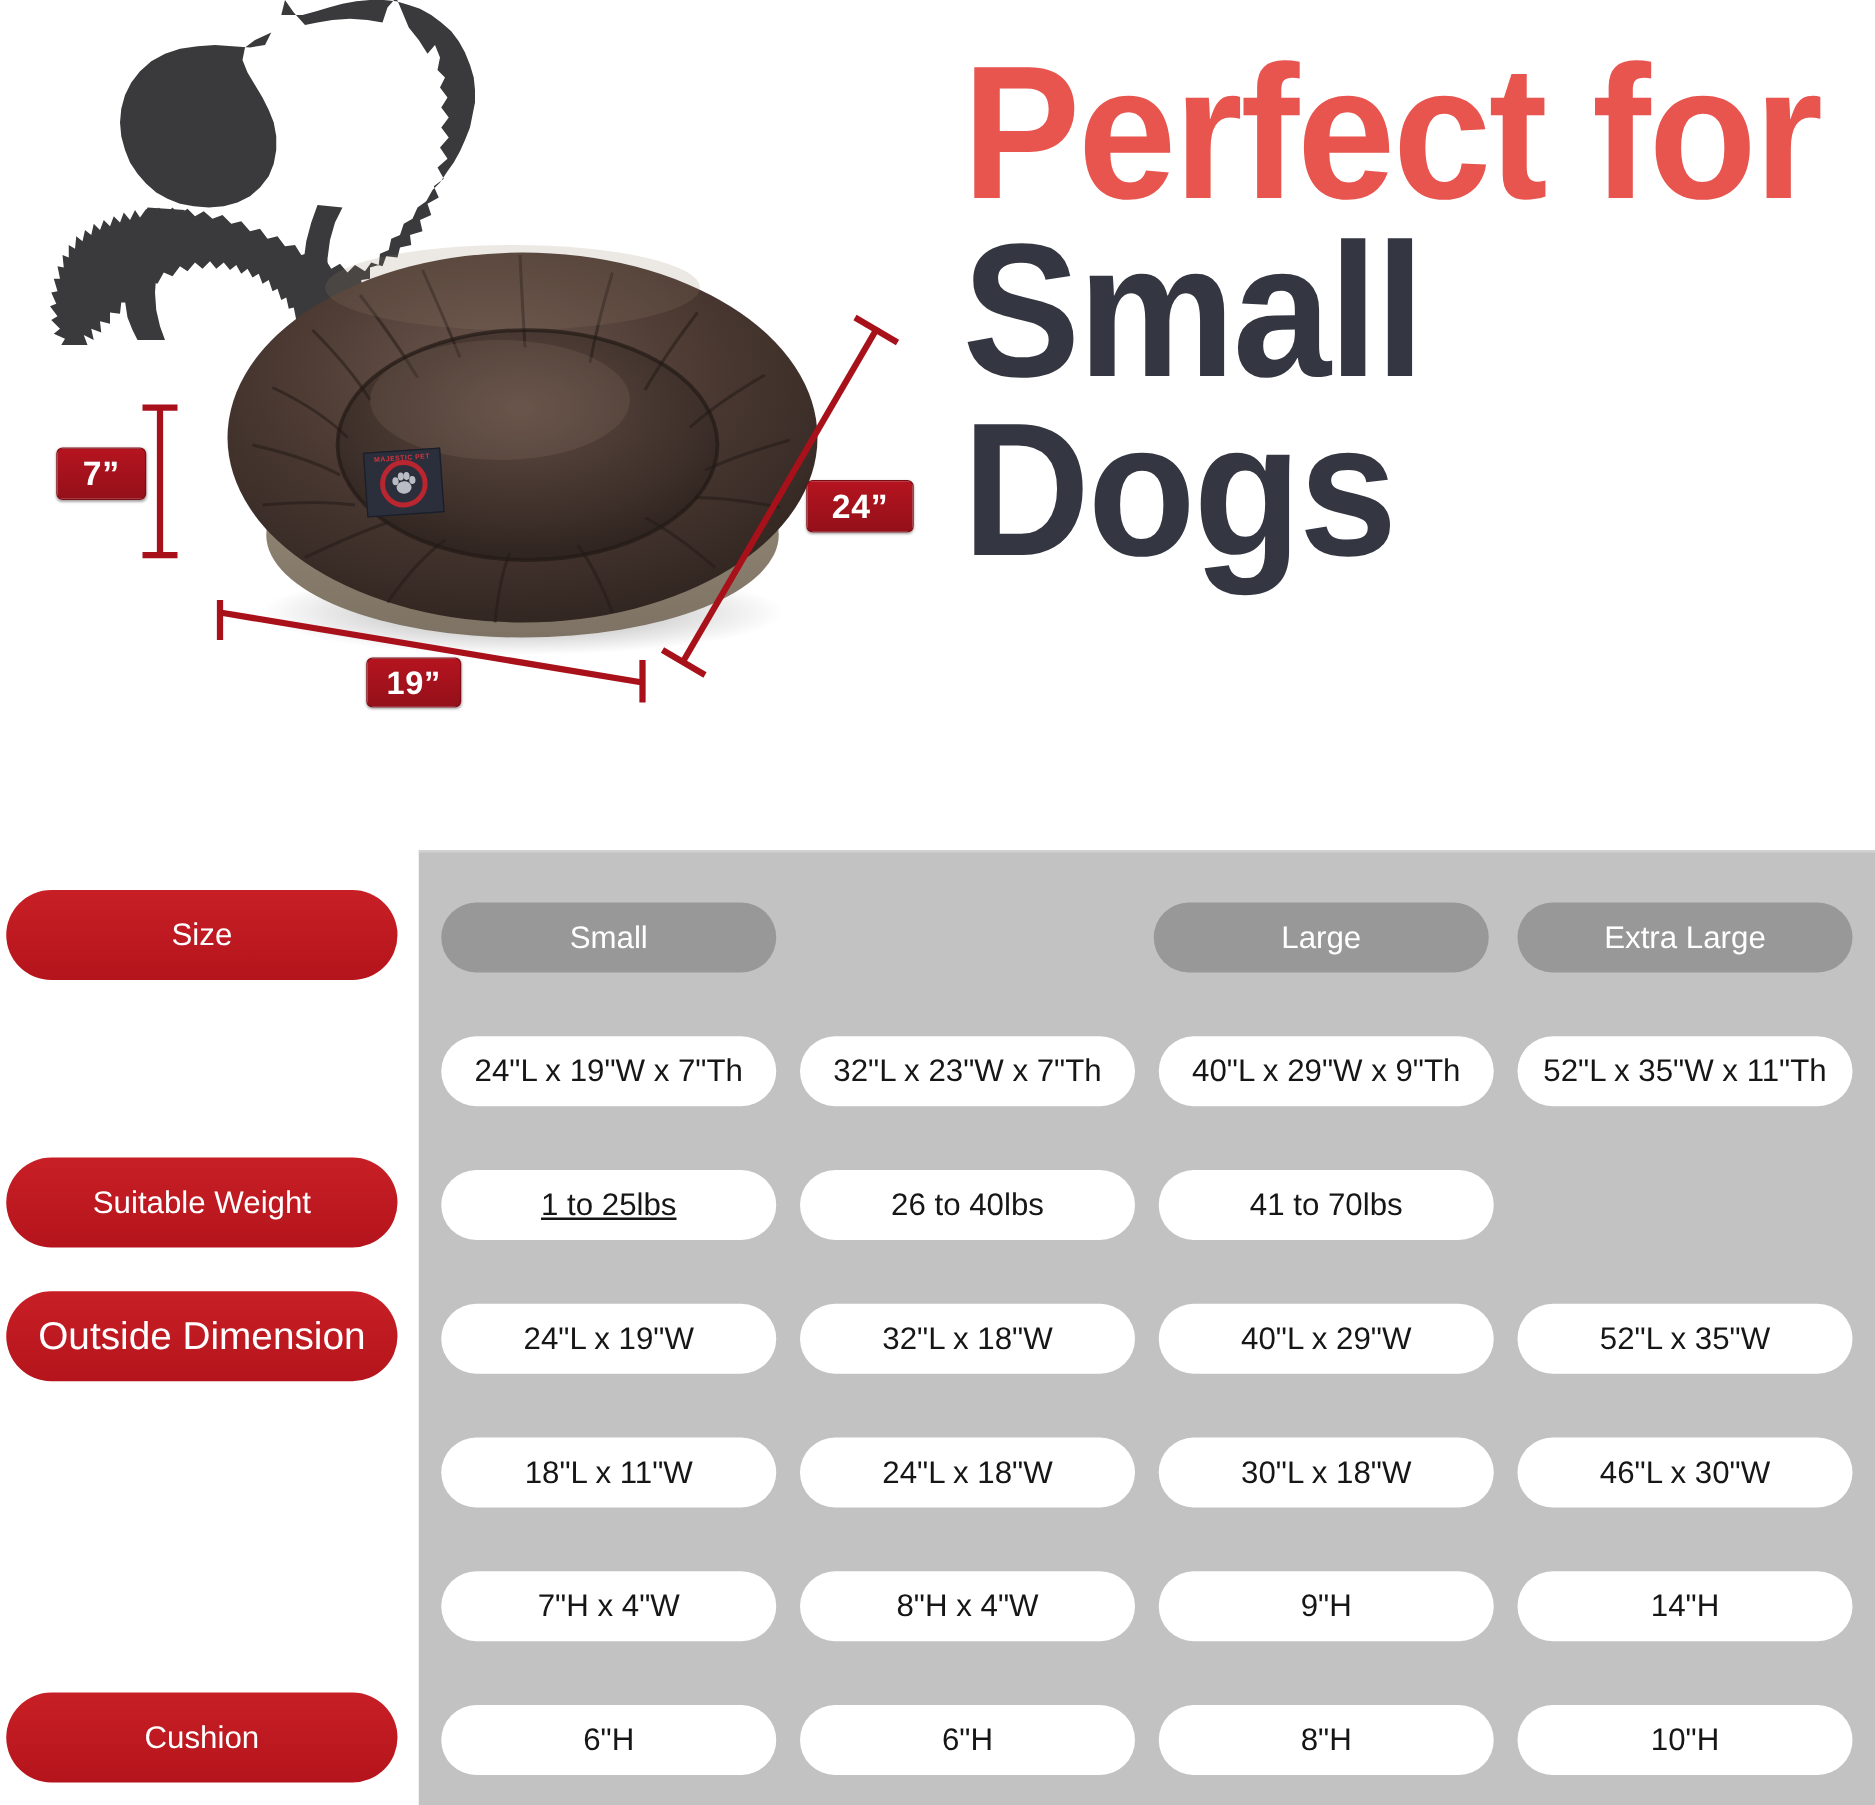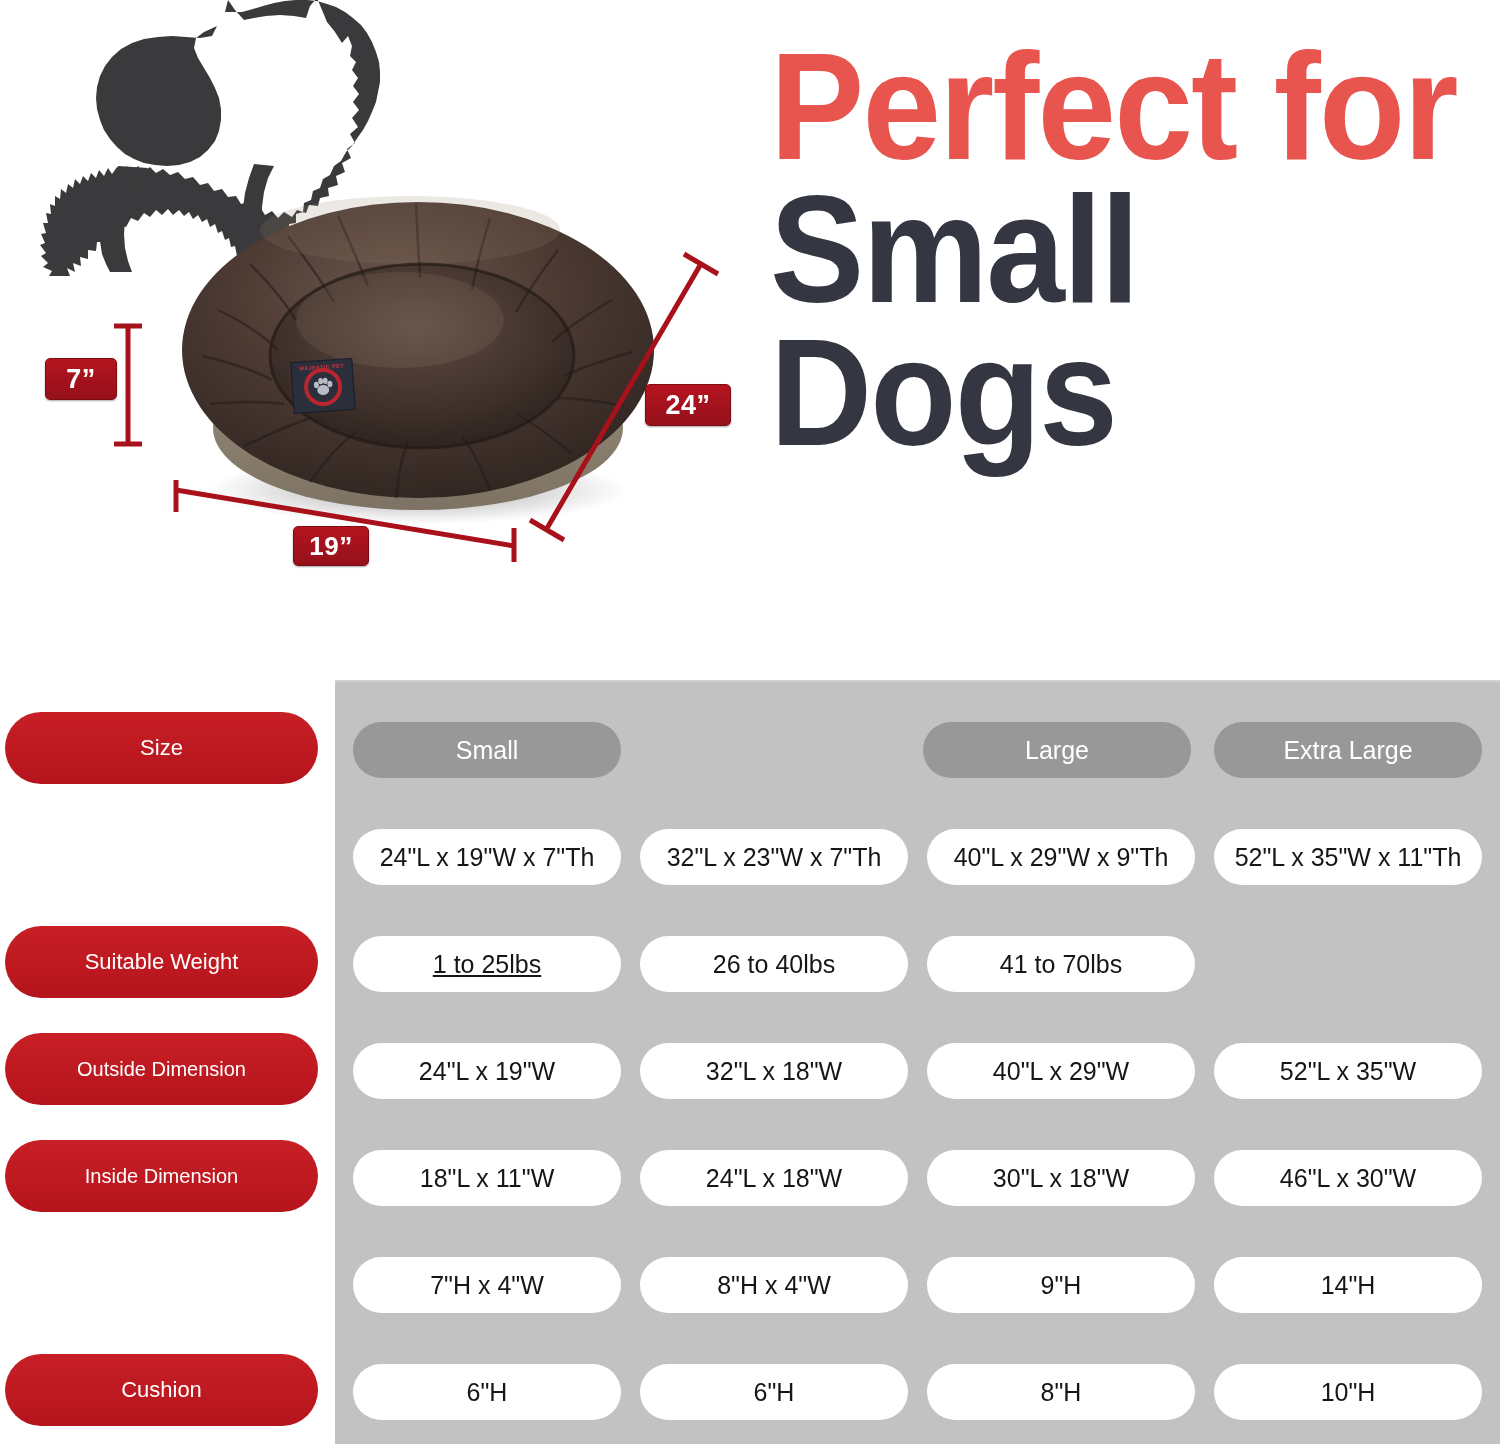--- a/index.html
+++ b/index.html
@@ -89,27 +89,27 @@
     border-top: 2px solid #d2d2d2;
   }
   .labels { position: absolute; left: 0; top: 680px; width: 335px; height: 764px; }
 
   .rowlabel {
     position: absolute; left: 5px; width: 313px; height: 72px;
     background: #c2181f;
     background: linear-gradient(180deg,#c81f26 0%,#b5141c 100%);
     border-radius: 40px;
     color: #ffffff;
-    font-size: 22px;
+    font-size: 25px;
     line-height: 72px;
     text-align: center;
     white-space: nowrap;
     overflow: hidden;
   }
-  .rowlabel.tight { font-size: 20px; }
+  .rowlabel.tight { font-size: 31px; }
 
   .cell {
     position: absolute;
     height: 56px;
     border-radius: 30px;
     text-align: center;
     line-height: 56px;
     white-space: nowrap;
     overflow: hidden;
   }
@@ -310,17 +310,16 @@
       <div class="cell body" style="left: 879px; width: 268px; top: 575px;">14"H</div>
       <div class="cell body" style="left: 18px; width: 268px; top: 682px;">6"H</div>
       <div class="cell body" style="left: 305px; width: 268px; top: 682px;">6"H</div>
       <div class="cell body" style="left: 592px; width: 268px; top: 682px;">8"H</div>
       <div class="cell body" style="left: 879px; width: 268px; top: 682px;">10"H</div>
     </div>
   <div class="labels" id="table-labels">
       <div class="rowlabel" style="top: 32px;">Size</div>
       <div class="rowlabel" style="top: 246px;">Suitable Weight</div>
       <div class="rowlabel tight" style="top: 353px;">Outside Dimension</div>
-      <div class="rowlabel tight" style="top: 460px;">Inside Dimension</div>
       <div class="rowlabel" style="top: 674px;">Cushion</div>
     </div>
 
 </div>
 
 </body></html>

